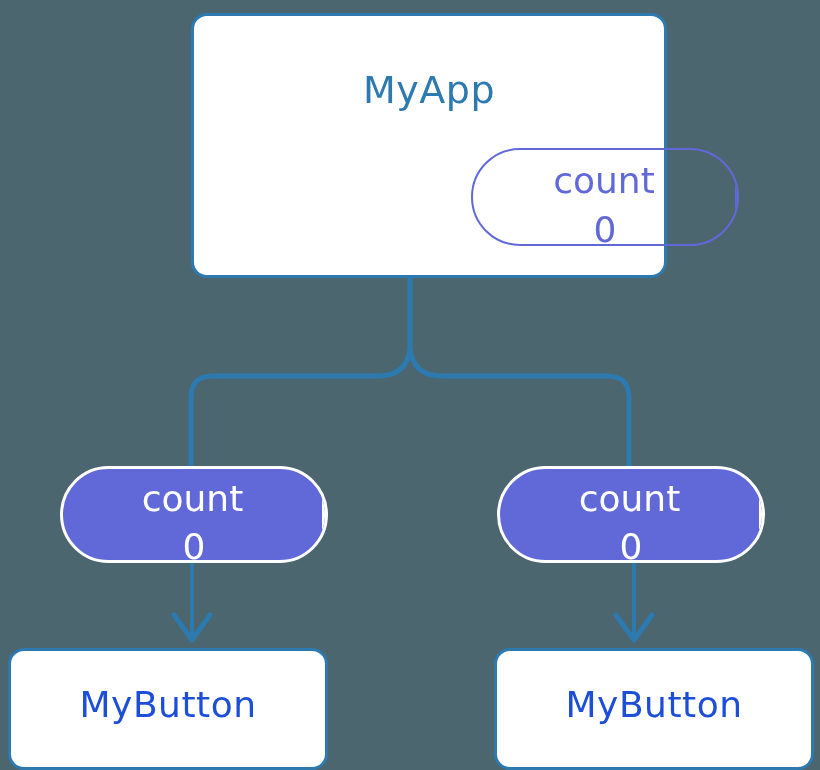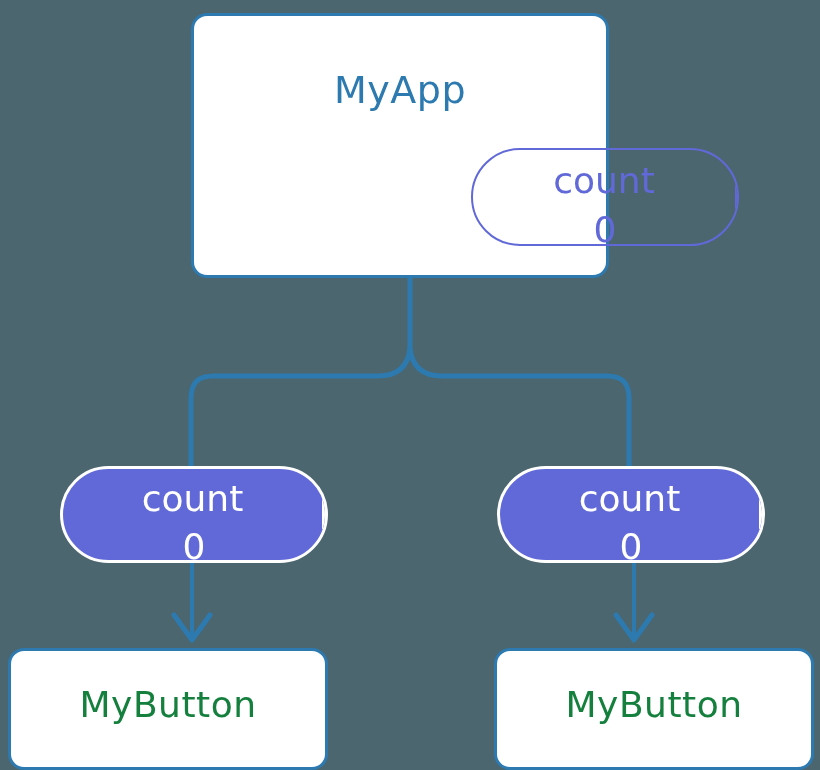--- a/index.html
+++ b/index.html
@@ -31,21 +31,21 @@
   .card {
     position: absolute;
     background: #ffffff;
     border: 3px solid #2c7aaf;
     border-radius: 16px;
     box-sizing: border-box;
   }
   #root-card {
     left: 191px;
     top: 13px;
-    width: 418px;
+    width: 476px;
     height: 265px;
   }
   #root-title {
     position: absolute;
     left: 0;
     top: 52px;
     width: 100%;
     text-align: center;
     color: #2c7aaf;
     font-size: 38px;
@@ -127,21 +127,21 @@
     position: absolute;
     background: #ffffff;
     border: 3px solid #2c7aaf;
     border-radius: 16px;
     box-sizing: border-box;
     display: flex;
     align-items: center;
     justify-content: center;
   }
   .leaf-label {
-    color: #15803d;
+    color: #1d4ed8;
     font-size: 36px;
     line-height: 1;
     letter-spacing: 0.5px;
     margin-top: -8px;
   }
   #leaf-left {
     left: 8px;
     top: 648px;
     width: 320px;
     height: 122px;

